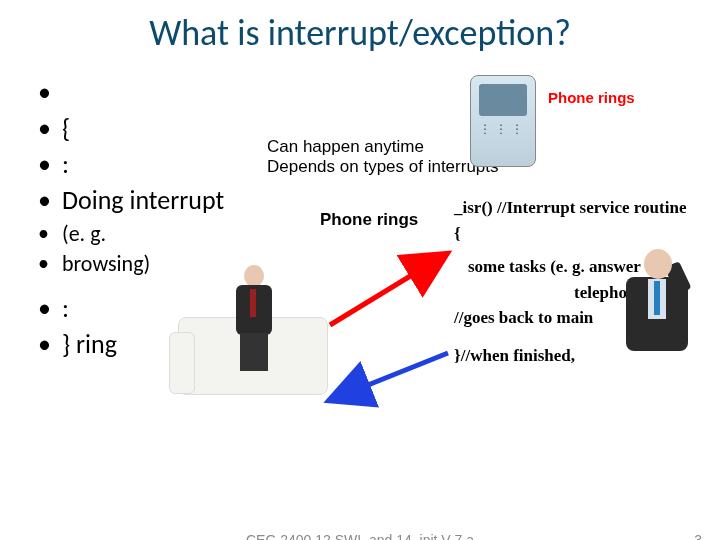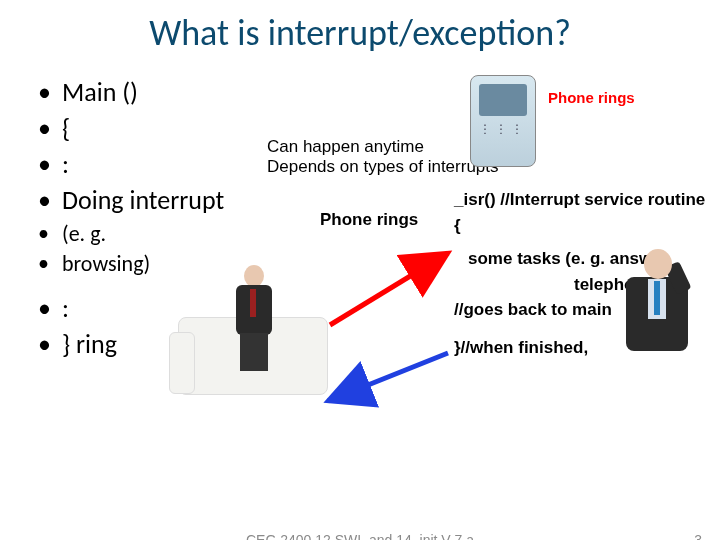--- a/index.html
+++ b/index.html
@@ -41,22 +41,22 @@
     top: 62px;
     font-family: Arial, sans-serif;
     font-size: 17px;
     font-weight: 400;
     color: #000;
     line-height: 1.2;
   }
   .isr {
     position: absolute;
     left: 454px;
-    top: 112px;
-    font-family: Liberation Sans, sans-serif;
+    top: 120px;
+    font-family: Liberation Serif, serif;
     font-size: 17px;
     font-weight: 700;
     color: #000;
     line-height: 1.5;
     width: 260px;
   }
   .phone-rings-label {
     position: absolute;
     left: 320px;
     top: 135px;
@@ -218,21 +218,20 @@
 </head>
 <body>
 
 <div class="title">What is interrupt/exception?</div>
 
 <div class="content">
 
   <div class="bullets">
     <div class="row">
         <span class="dot">•</span>
-        <span>Main ()</span>
       </div>
     <div class="row">
         <span class="dot">•</span>
         <span>{</span>
       </div>
     <div class="row">
         <span class="dot">•</span>
         <span>:</span>
       </div>
     <div class="row">

